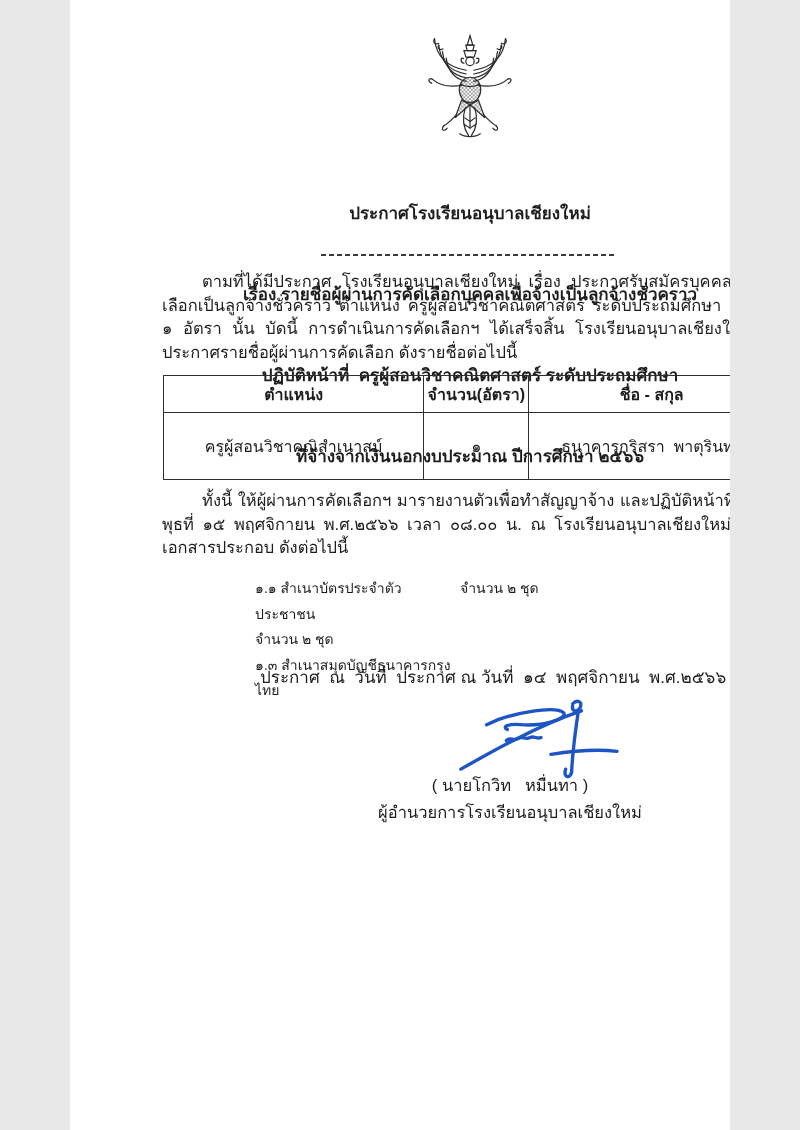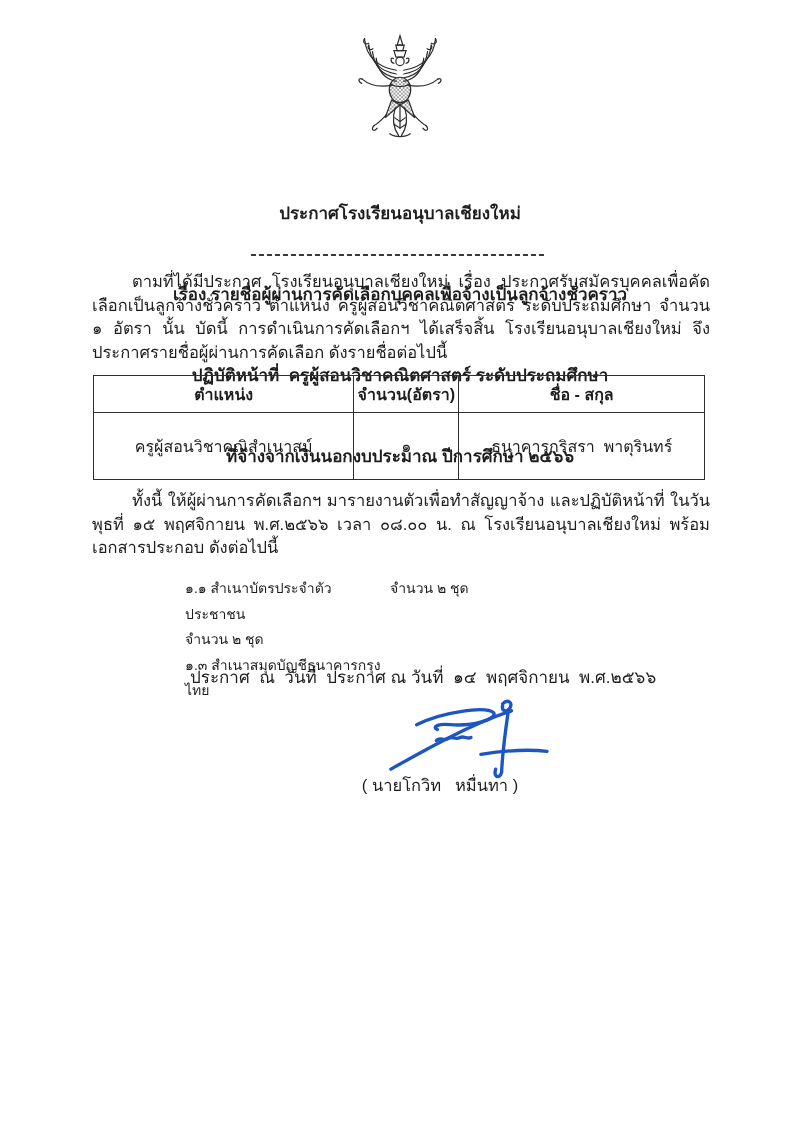--- a/index.html
+++ b/index.html
@@ -1,18 +1,18 @@
 <!DOCTYPE html>
 <html><head>
 <meta charset="utf-8">
 <style>
   html,body{margin:0;padding:0;background:#e8e8e8;}
   .page{
     position:relative;
-    width:800px;height:1130px;
+    width:660px;height:1130px;
     margin:0 auto;
     background:#ffffff;
     font-family:"Liberation Sans","DejaVu Sans",sans-serif;
     color:#1d1d1d;
     overflow:hidden;
   }
   .abs{position:absolute;}
   
   .emblem{left:344px;top:30px;width:112px;height:116px;}
   
@@ -189,14 +189,15 @@
         <path d="M54 45 C58 41 61 46 66 43 C70 40 73 45 78 42 C82 40 85 44 89 42"></path>
         <path d="M121 8 C126 3 132 6 128 13 C125 17 120 15 121 10"></path>
         <path d="M127 14 C124 34 121 56 120 77"></path>
         <path d="M99 59 C125 55 150 54 166 56"></path>
         <path d="M120 77 C119 84 111 83 114 74"></path>
       </g>
     </svg>
   </div>
 
   <div class="abs signer-name">( นายโกวิท   หมื่นทา )</div>
+  <div class="abs signer-title">ผู้อำนวยการโรงเรียนอนุบาลเชียงใหม่</div>
 
 </div>
 
 </body></html>

